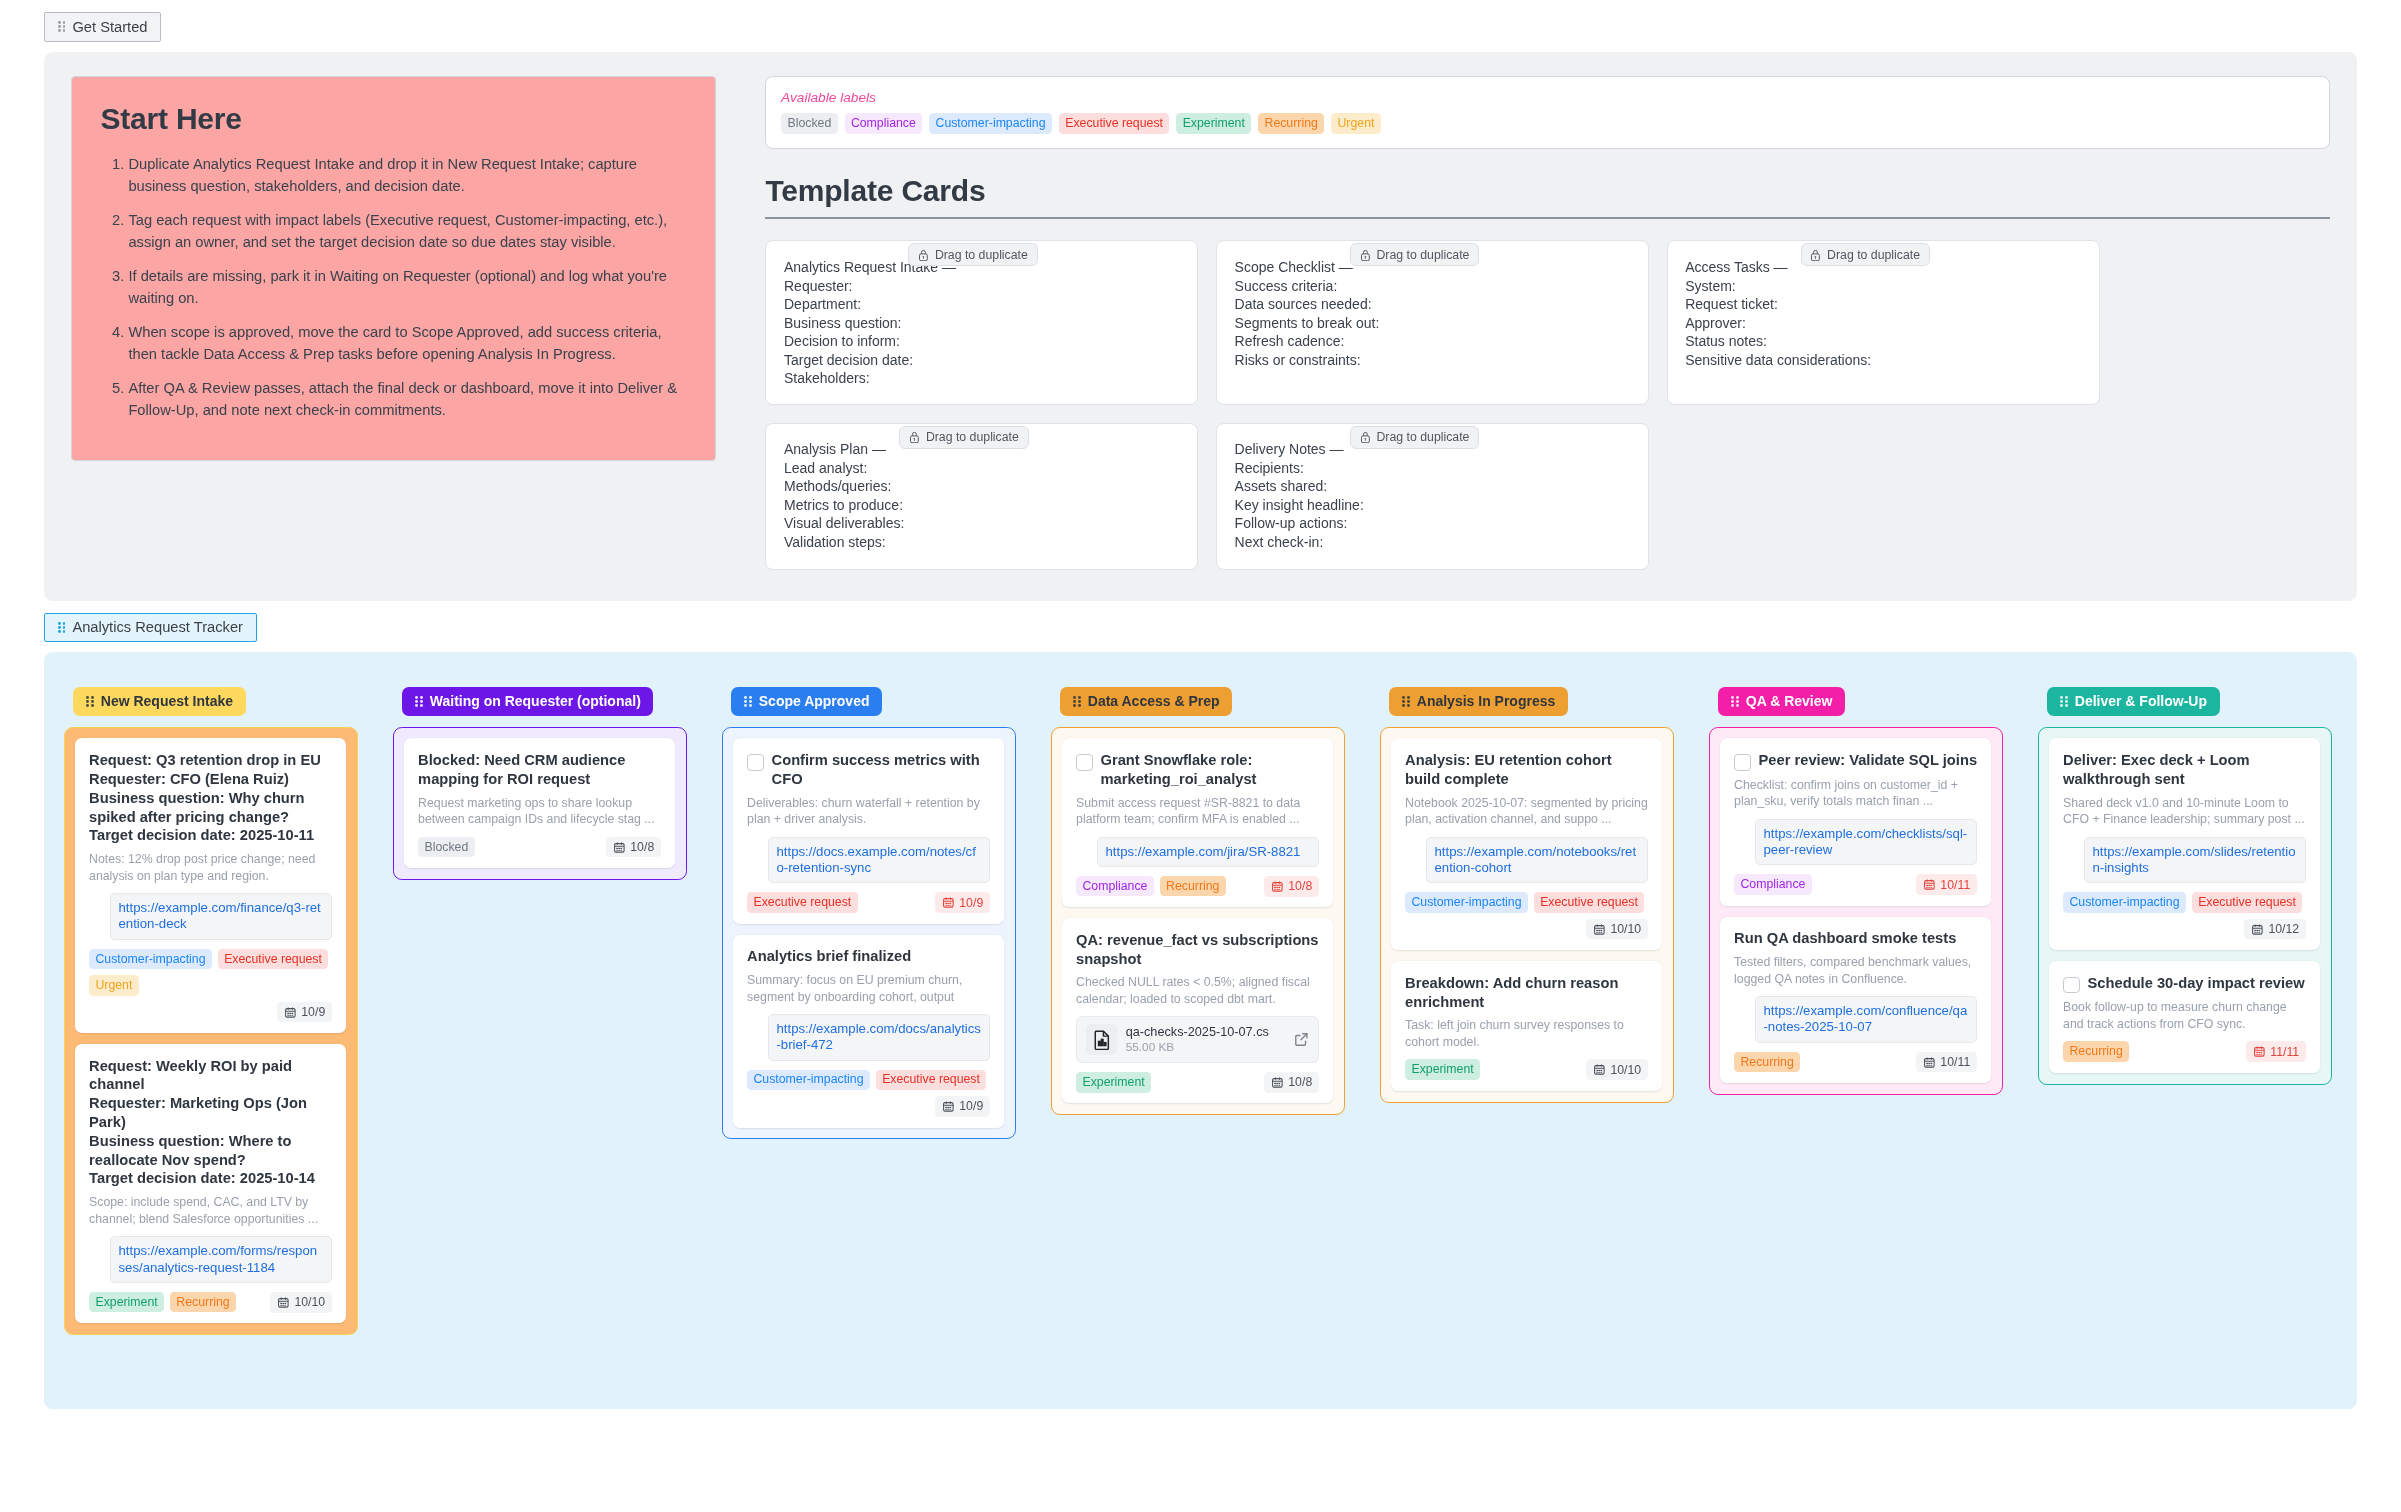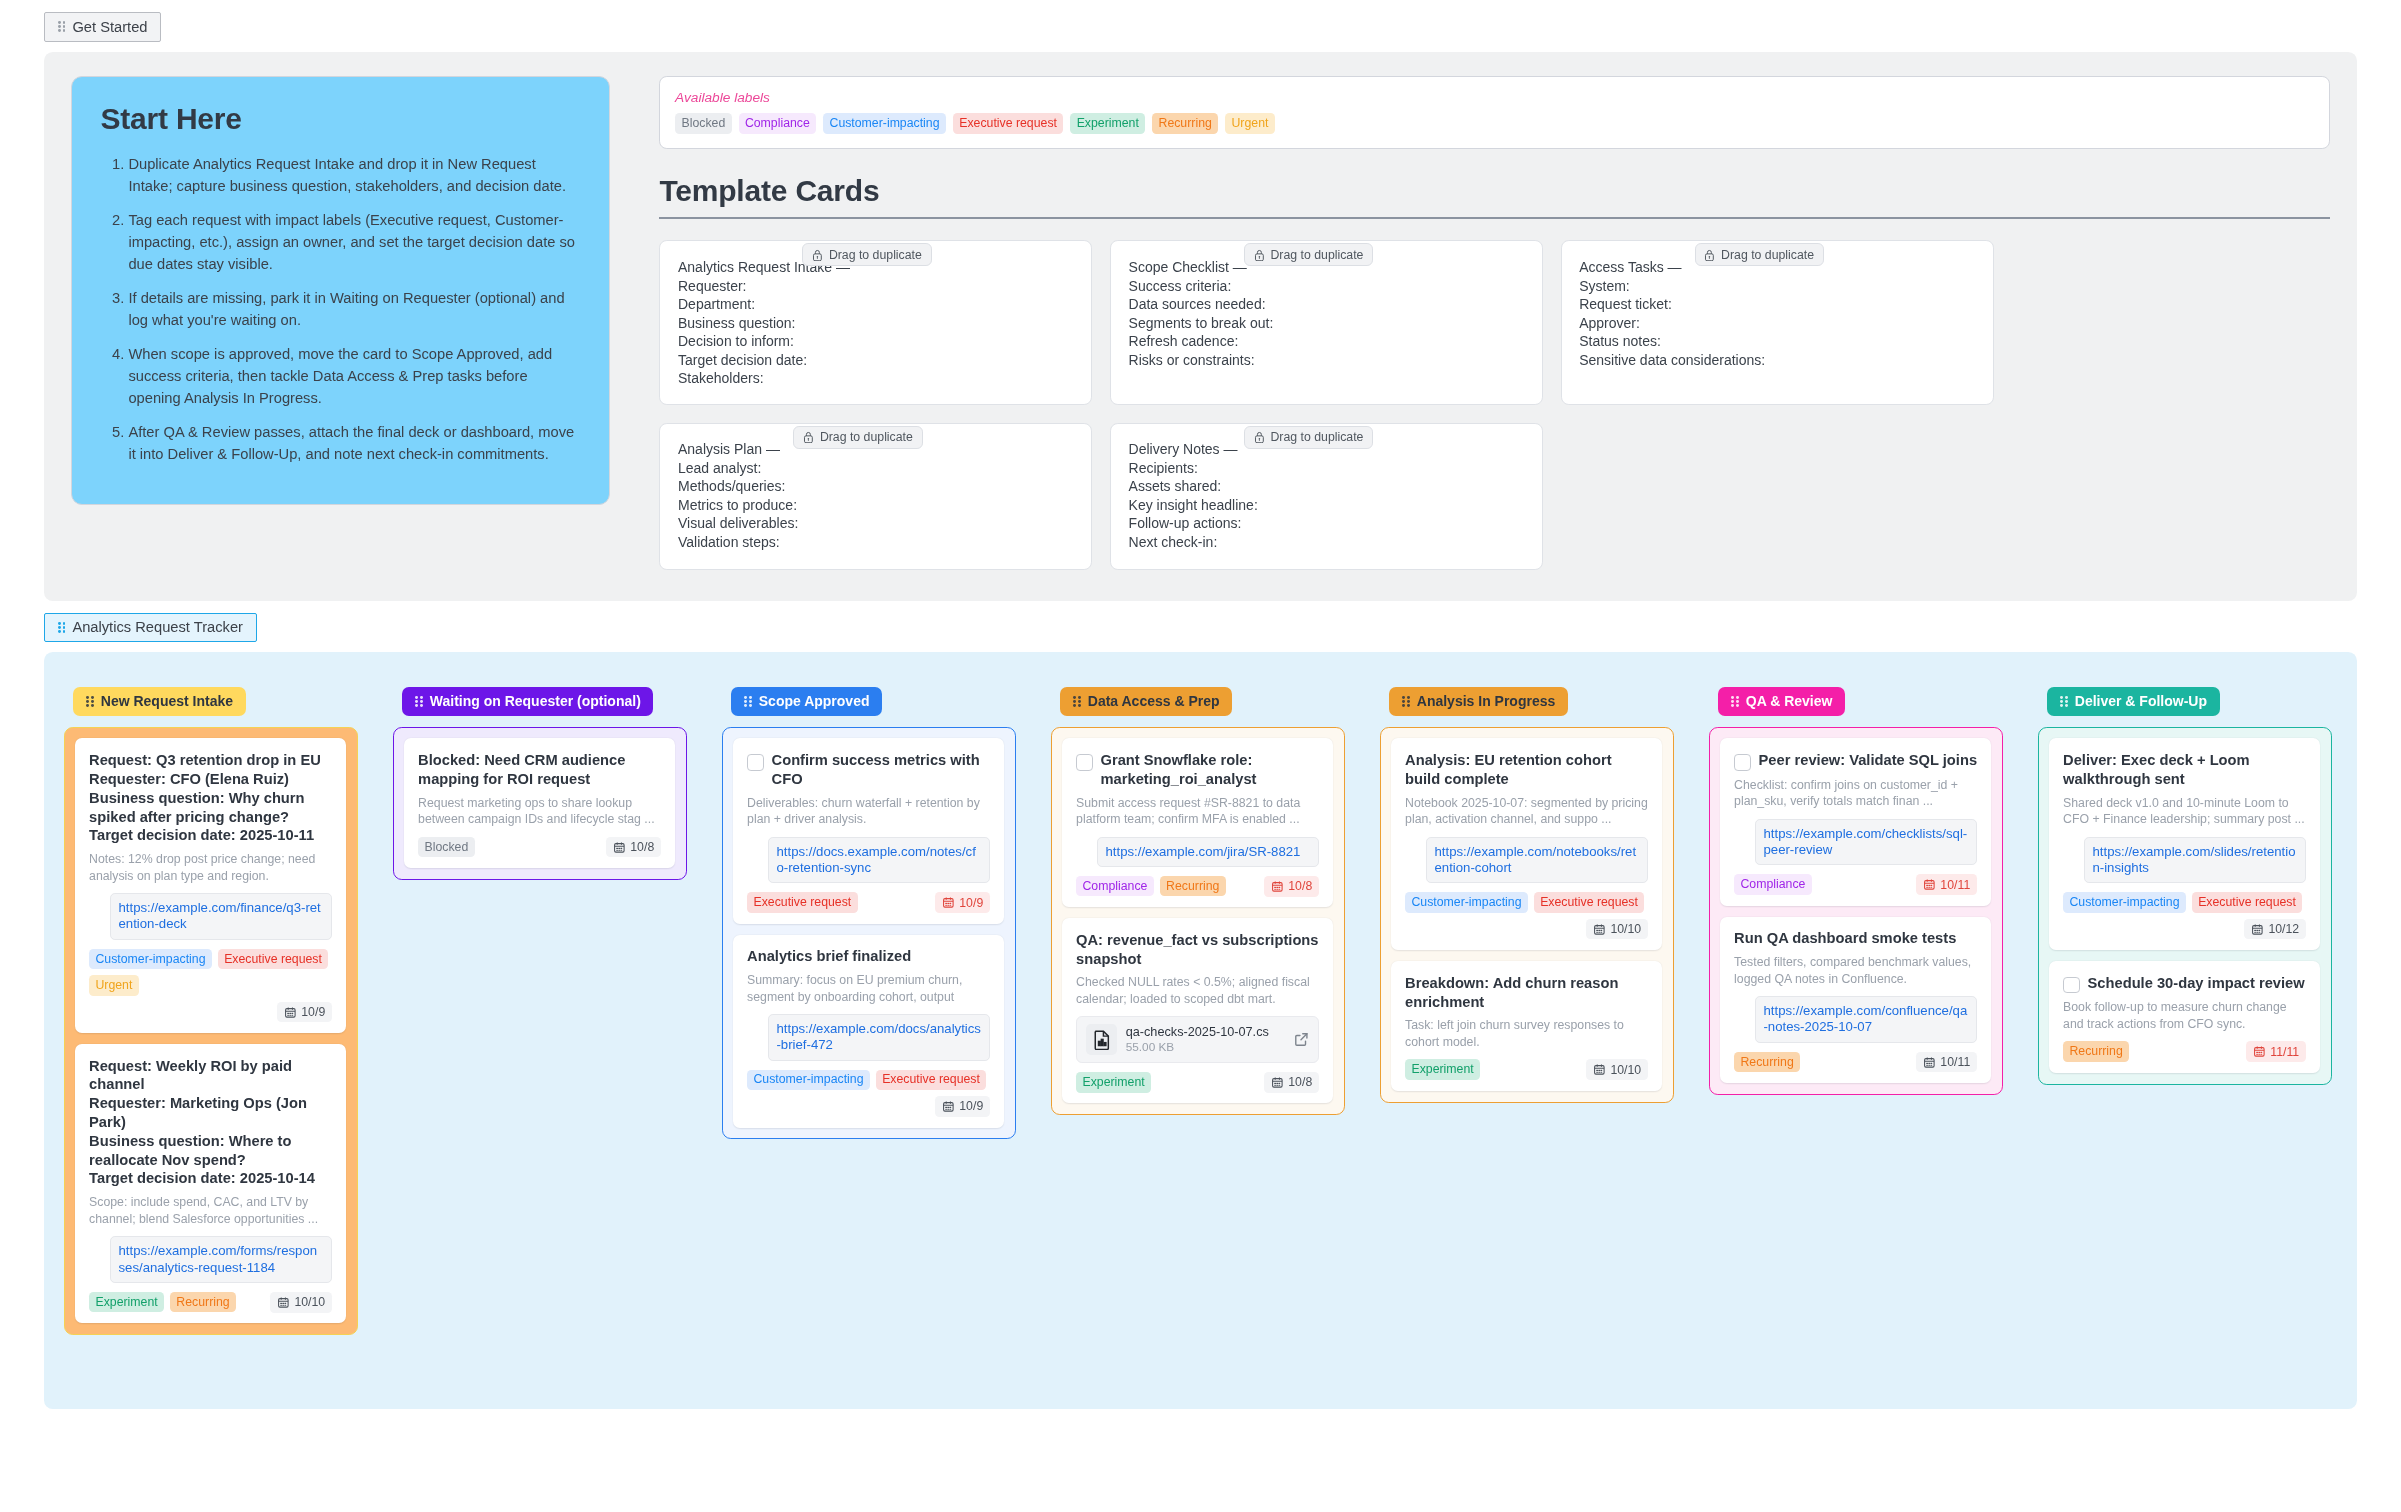--- a/index.html
+++ b/index.html
@@ -33,21 +33,21 @@
     background:#e4f4fd; border-color:#1ea7e8; margin-left:44px;
   }
   .section-tab.tracker .grip i { background:#1ea7e8; }
 
   
   .gs-panel {
     margin:10.8px 44px 0 44px; background:#f0f1f2; border-radius:8.8px;
     padding:23.5px 27.4px 31px 27.4px; display:flex; gap:49px;
   }
   .start-card {
-    width:539px; background:#7dd3fc; border:1.5px solid #d3d6dd; border-radius:11px;
+    width:645px; background:#fca5a5; border:1.5px solid #d3d6dd; border-radius:4px;
     padding:25.5px 28px 27.4px 28px; align-self:flex-start;
   }
   .start-card h2 {
     margin:0 0 16.7px 0; font-size:30px; font-weight:700; letter-spacing:-0.2px; color:#323a45;
   }
   .start-card ol { margin:0; padding-left:28px; }
   .start-card li {
     font-size:14.7px; line-height:1.5; margin-bottom:11.8px; color:#3b424b;
   }
 

